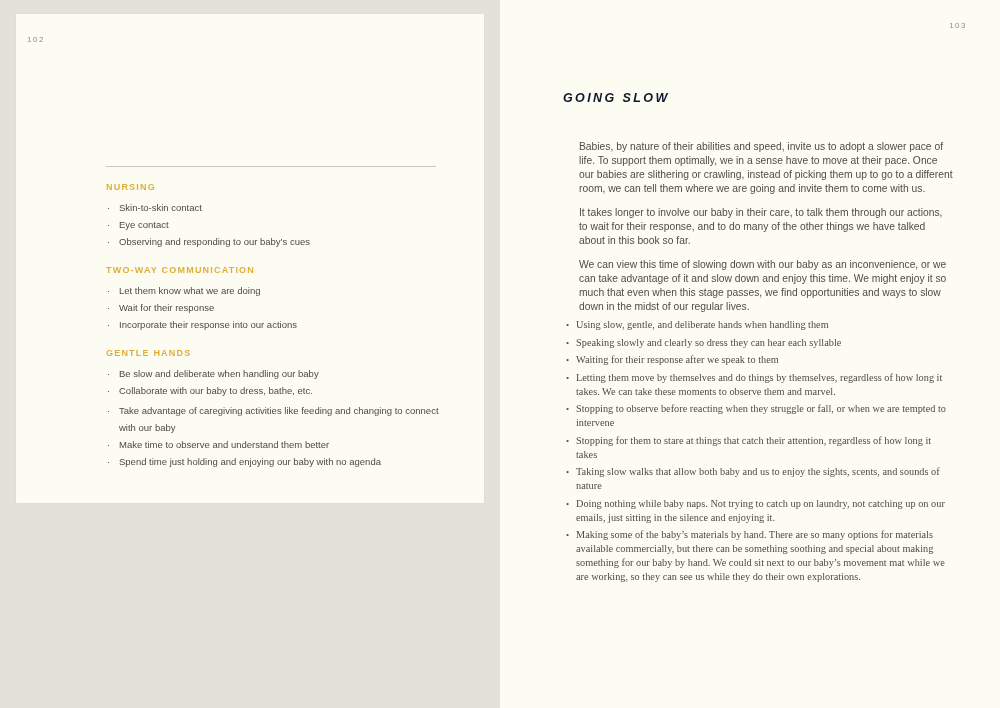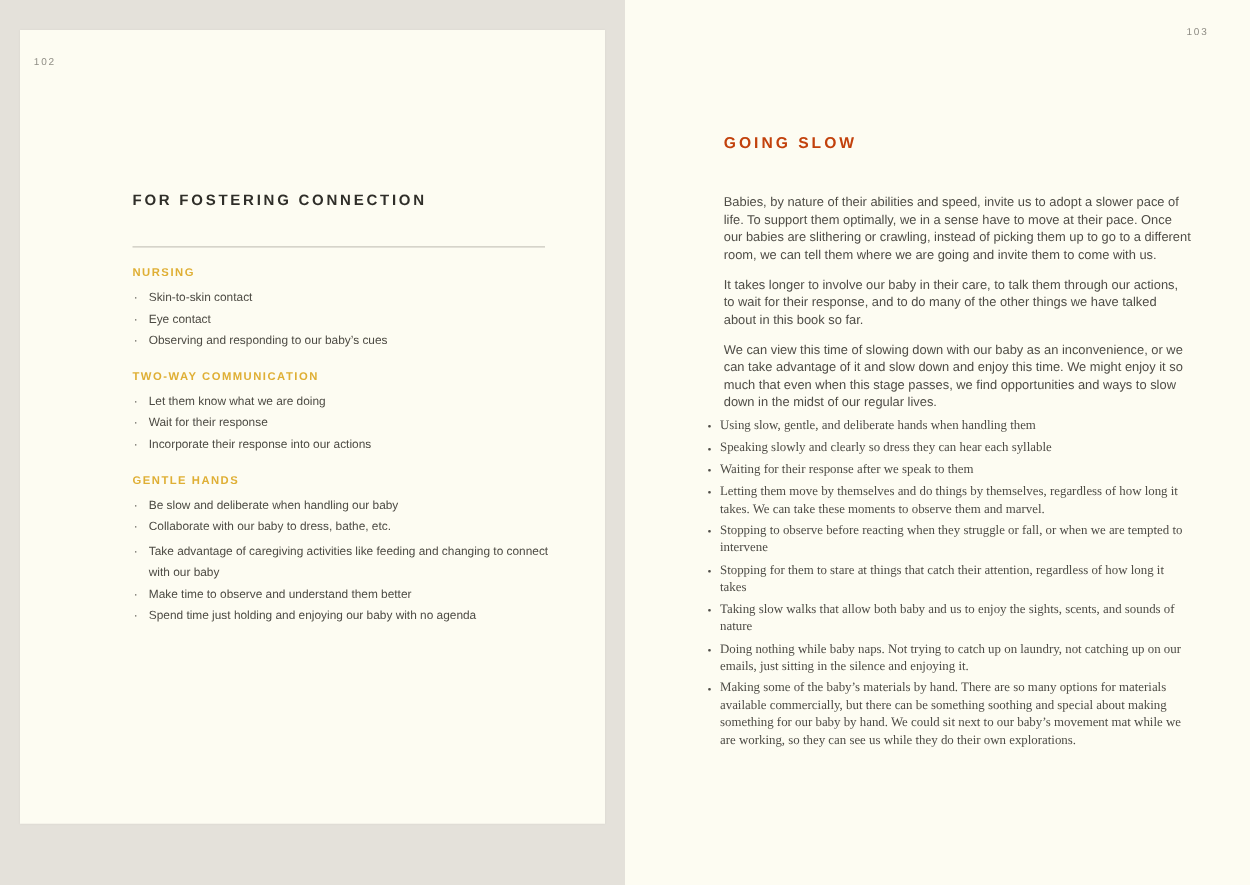--- a/index.html
+++ b/index.html
@@ -13,23 +13,23 @@
     background: #e4e1da;
     font-family: "Liberation Sans", sans-serif;
     overflow: hidden;
   }
   .page {
     position: absolute;
     background: #fdfcf2;
   }
   .page-left {
     left: 16px;
-    top: 24px;
+    top: 14px;
     width: 468px;
-    height: 635px;
+    height: 489px;
     box-shadow: 0 0 2px rgba(0,0,0,0.05);
   }
   .page-right {
     left: 500px;
     top: 0;
     width: 500px;
     height: 708px;
   }
   .pagenum {
     position: absolute;
@@ -91,27 +91,28 @@
   }
 
   
   .right-content {
     position: absolute;
     left: 63px;
     top: 90px;
     width: 390px;
   }
   .chapter-title {
-    margin: 16px;
+    margin: 0;
     font-size: 12.5px;
     font-weight: bold;
     letter-spacing: 2.4px;
     line-height: 16px;
-    color: #c2410c;
+    color: #0f172a;
     font-family: "Liberation Sans", sans-serif;
+    font-style: italic;
   }
   .right-content p {
     margin: 10px 0 0 16px;
     font-family: Liberation Sans, sans-serif;
     font-size: 10.3px;
     line-height: 14px;
     color: #4e4c46;
   }
   .right-content p.first-para { margin-top: 34px; }
   .slow-list {
@@ -138,21 +139,20 @@
 </head>
 <body>
 
 <div style="width:100%;height:100%;position:relative;">
 
   <div class="page page-left">
     <span class="pagenum pagenum-left">102</span>
 
     <div class="left-content">
       <h1 class="checklist-title">
-        <span>FOR FOSTERING CONNECTION</span>
       </h1>
 
       <hr class="divider">
 
       <section>
         <h2 class="sec-head">NURSING</h2>
         <ul class="check-list">
           <li><span class="dot">·</span><span>Skin-to-skin contact</span></li>
           <li><span class="dot">·</span><span>Eye contact</span></li>
           <li><span class="dot">·</span><span>Observing and responding to our baby’s cues</span></li>

